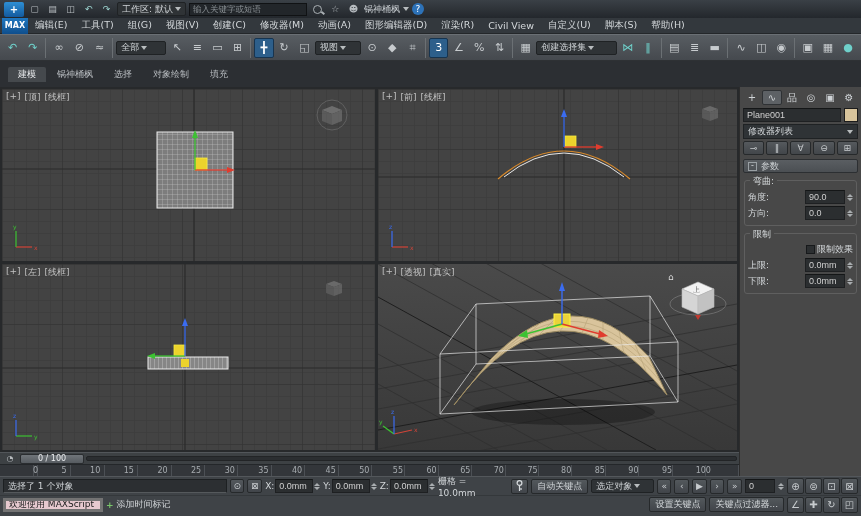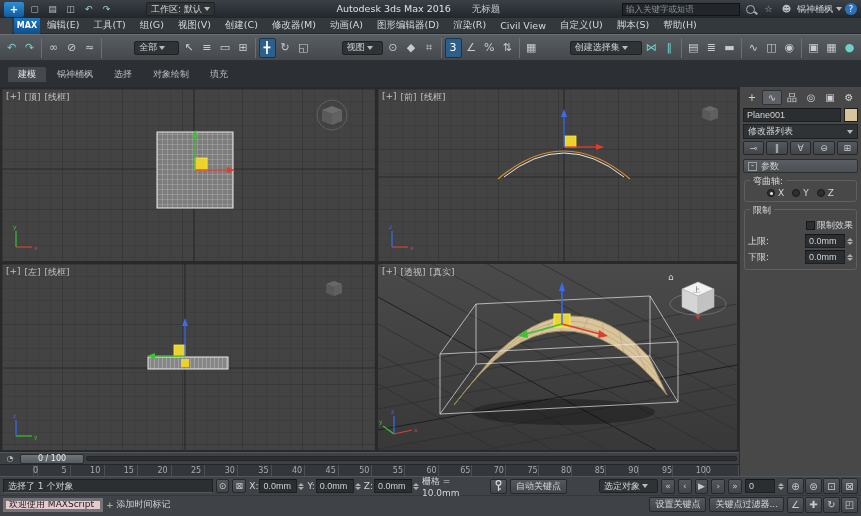--- a/index.html
+++ b/index.html
@@ -8,34 +8,34 @@
          font-family:"DejaVu Sans","Liberation Sans",sans-serif; font-size:9px; color:#d2d6d9;
          background:#3f4347; user-select:none; }
   .row { display:flex; align-items:center; }
 
   
   .titlebar { height:18px; background:linear-gradient(#3a4046,#23272c); padding:0 4px; gap:3px; }
   .logo { width:20px; height:15px; background:linear-gradient(#2e8fd4,#135a9e); border-radius:2px;
           color:#fff; font-weight:bold; font-size:10px; display:flex; align-items:center; justify-content:center; font-style:italic; }
   .tic { width:15px; height:14px; display:flex; align-items:center; justify-content:center; font-size:9px; color:#9fd8d4; border-radius:2px; }
   .tic.gray { color:#b7bcc0; }
-  .dd { display:flex; align-items:center; height:14px; background:#2f3336; border:1px solid #1f2224; padding:0 4px; gap:2px; border-radius:2px;margin-left:29px; }
+  .dd { display:flex; align-items:center; height:14px; background:#2f3336; border:1px solid #1f2224; padding:0 4px; gap:2px; border-radius:2px; }
   .dd .lbl { white-space:nowrap; color:#cfd3d6; }
   .caret { width:0; height:0; border-left:3px solid transparent; border-right:3px solid transparent; border-top:4px solid #b8bcbe; }
   .apptitle { flex:1; text-align:center; color:#dde1e4; font-size:9.5px; white-space:nowrap; }
   .apptitle .doc { margin-left:18px; color:#c8ccd0; }
   .search { width:118px; height:13px; background:#22262a; border:1px solid #101214; color:#c6cacd; font-size:8.5px; padding:0 3px; }
   .search::placeholder { color:#8a9094; }
   .mag { width:9px; height:9px; border:1.5px solid #aab0b4; border-radius:50%; position:relative; }
   .mag::after { content:""; position:absolute; width:4px; height:1.5px; background:#aab0b4; right:-4px; bottom:-1px; transform:rotate(40deg); }
   .help { width:12px; height:12px; background:#2d72b8; color:#fff; border-radius:50%; display:flex; align-items:center; justify-content:center; font-size:9px; }
   .acct { color:#c9ced2; white-space:nowrap; }
 
   
-  .menubar { height:16px; background:#33383d; border-bottom:1px solid #24272a; padding-left:2px;margin-left:12px; }
+  .menubar { height:16px; background:#33383d; border-bottom:1px solid #24272a; padding-left:2px; }
   .maxbadge { width:26px; height:16px; background:linear-gradient(#1f77c0,#0f4e8c); color:#fff; font-size:8px; font-weight:bold;
               display:flex; align-items:center; justify-content:center; }
   .menu-item { padding:0 7px; height:16px; display:flex; align-items:center; color:#d4d8db; font-size:9.5px; white-space:nowrap; }
 
   
   .toolbar { height:27px; background:linear-gradient(#585d62,#45494e); border-top:1px solid #6a6f74; border-bottom:1px solid #2e3134; padding:0 3px; gap:1px; }
   .ic { width:20px; height:20px; display:flex; align-items:center; justify-content:center; font-size:11px; color:#c7cbce; border:1px solid transparent; border-radius:2px; }
   .ic.teal { color:#6fd0ca; }
   .ic.active { background:#2d5f8b; border-color:#17344f; color:#fff; }
   .sep { width:1px; height:20px; background:#33373a; border-right:1px solid #6b7074; margin:0 2px; }
@@ -131,24 +131,20 @@
     <div class="logo">+</div>
     <span class="tic gray">▢</span>
     <span class="tic gray">▤</span>
     <span class="tic gray">◫</span>
     <span class="tic">↶</span>
     <span class="tic">↷</span>
     <div class="dd">
       <span class="lbl">工作区: 默认</span>
       <span class="caret"></span>
     </div>
-    <div class="apptitle">
-      <span>Autodesk 3ds Max 2016</span>
-      <span class="doc">无标题</span>
-    </div>
     <input class="search" placeholder="输入关键字或短语" style="">
     <span class="tic">
         <span class="mag"></span>
       </span>
     <span class="tic gray">☆</span>
     <span class="tic gray">☻</span>
     <span class="acct">锅神桶枫</span>
     <span class="caret"></span>
     <span class="help">?</span>
   </div>
@@ -509,34 +505,36 @@
         <span class="sbtn">‖</span>
         <span class="sbtn">∀</span>
         <span class="sbtn">⊖</span>
         <span class="sbtn">⊞</span>
       </div>
       <div class="rollout">
         <span class="minus">-</span>
         <span>参数</span>
       </div>
       <div class="group">
-        <span class="gtitle">弯曲轴:</span>
-        <div class="axisrow">
-          <span class="opt">
-            <span class="radio on"></span>
-            <span>X</span>
-          </span>
-          <span class="opt">
-            <span class="radio"></span>
-            <span>Y</span>
-          </span>
-          <span class="opt">
-            <span class="radio"></span>
-            <span>Z</span>
-          </span>
+        <span class="gtitle">弯曲:</span>
+        <div class="prow">
+          <span class="plabel">角度:</span>
+          <input class="field" value="90.0" style="">
+          <span class="spin">
+              <i class="u"></i>
+              <i class="d"></i>
+            </span>
+        </div>
+        <div class="prow">
+          <span class="plabel">方向:</span>
+          <input class="field" value="0.0" style="">
+          <span class="spin">
+              <i class="u"></i>
+              <i class="d"></i>
+            </span>
         </div>
       </div>
       <div class="group">
         <span class="gtitle">限制</span>
         <div class="prow">
           <span class="plabel"></span>
           <span class="checkbox"></span>
           <span>限制效果</span>
         </div>
         <div class="prow">

